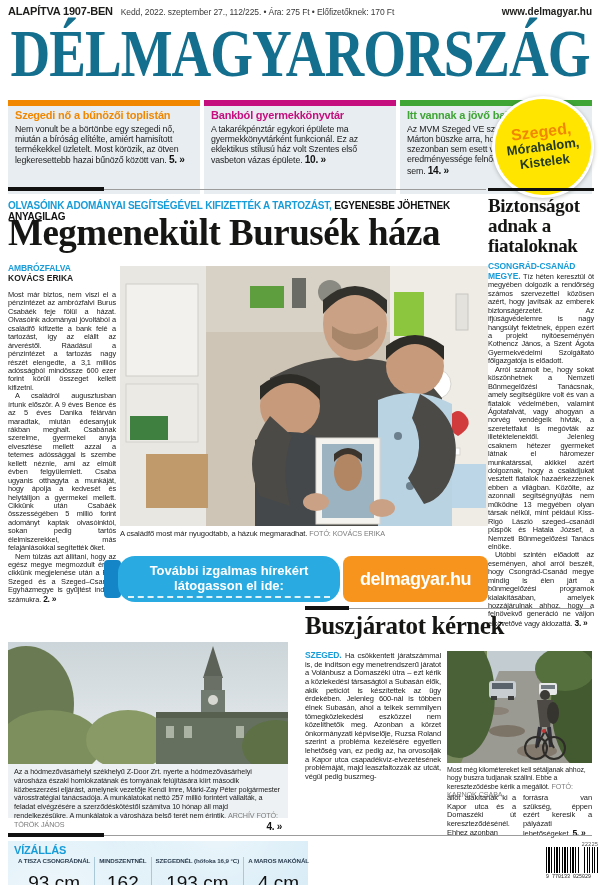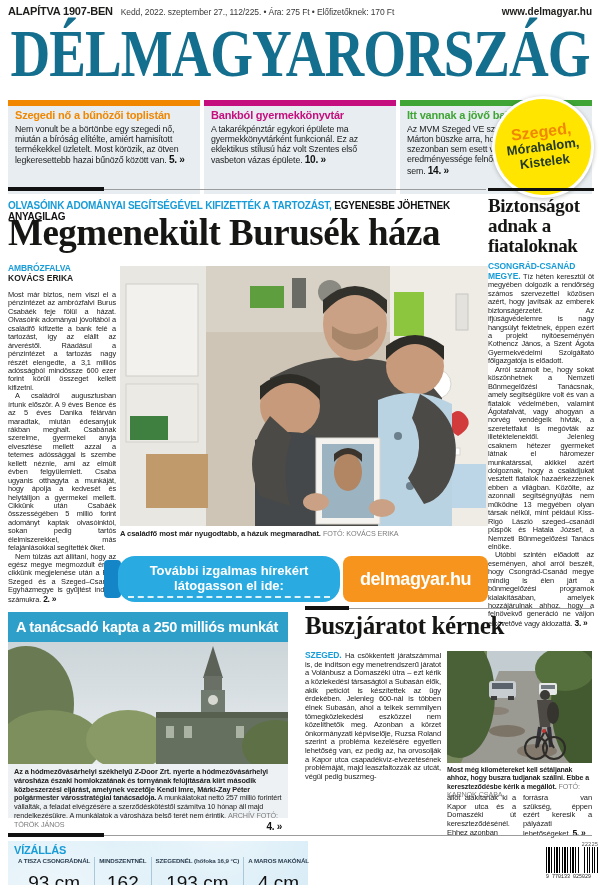--- a/index.html
+++ b/index.html
@@ -45,21 +45,21 @@
   .kicker .hl{color:#189cd8;margin-top:32px;} .kicker .rest{color:#111;}
   .headline-main{top:211px;left:8px;width:480px;font-family:"Liberation Serif",serif;
     font-weight:600;font-size:37px;letter-spacing:-0.5px;color:#161614;}
   .colL{top:263px;left:8px;width:108px;}
   .loc{color:#189cd8;font-weight:bold;font-size:8.5px;letter-spacing:-0.1px;}
   .byline{font-weight:bold;font-size:8.5px;margin-bottom:8px;}
   .body-copy p{margin:0;font-size:7.4px;line-height:1.14;text-align:justify;letter-spacing:-0.1px;color:#222;}
   .body-copy p + p{text-indent:7px;}
   .photo-main{top:266px;left:120px;width:368px;height:260px;}
   .caption{font-size:7.6px;line-height:1.2;color:#222;letter-spacing:-0.1px;}
-  .caption b{font-weight:bold;}
+  .caption b{font-weight:normal;}
   .credit{color:#7b7b7b;font-size:7.2px;}
   .cap-main{top:529px;left:120px;width:368px;}
 
   
   .promo-tab{top:560px;left:104px;width:17px;height:38px;background:#1486c8;border-radius:4px;}
   .promo-blue{top:556px;left:118px;width:222px;height:46px;background:#29abe2;border-radius:17px;
     display:flex;flex-direction:column;justify-content:center;align-items:center;}
   .promo-blue .txt{color:#fff;font-weight:bold;font-size:13px;line-height:1.12;text-align:center;width:200px;}
   .promo-dash{position:absolute;left:10px;right:10px;bottom:4px;border-bottom:2px dashed rgba(255,255,255,.85);}
   .promo-orange{top:556px;left:343px;width:145px;height:46px;background:#f7941d;border-radius:8px;
@@ -242,21 +242,20 @@
 
   <div class="abs promo-orange">delmagyar.hu</div>
   <div class="abs colR colR-body body-copy">
     <p><span class="loc">CSONGRÁD-CSANÁD MEGYE.</span>
       <span>Tíz héten keresztül öt megyében dolgozik a rendőrség számos szervezettel közösen azért, hogy javítsák az emberek biztonságérzetét. Az ifjúságvédelemre is nagy hangsúlyt fektetnek, éppen ezért a projekt nyitóeseményén Kothencz János, a Szent Ágota Gyermekvédelmi Szolgáltató főigazgatója is előadott.</span></p>
     <p>Arról számolt be, hogy sokat köszönhetnek a Nemzeti Bűnmegelőzési Tanácsnak, amely segítségükre volt és van a fiatalok védelmében, valamint Ágotafalvát, vagy ahogyan a norvég vendégeik hívták, a szeretetfalut is megóvták az illetéktelenektől. Jelenleg csaknem hétezer gyermeket látnak el háromezer munkatárssal, akikkel azért dolgoznak, hogy a családjukat vesztett fiatalok hazaérkezzenek ebben a világban. Közölte, az azonnali segítségnyújtás nem működne 13 megyében olyan társak nélkül, mint például Kiss-Rigó László szeged–csanádi püspök és Hatala József, a Nemzeti Bűnmegelőzési Tanács elnöke.</p>
     <p><span>Utóbbi szintén előadott az eseményen, ahol arról beszélt, hogy Csongrád-Csanád megye mindig is élen járt a bűnmegelőzési programok kialakításában, amelyek hozzájárulnak ahhoz, hogy a felnövekvő generáció ne váljon elkövetővé vagy áldozattá.</span>
       <span class="jump">3. »</span></p>
   </div>
 
-  <div class="abs bl-bar">A tanácsadó kapta a 250 milliós munkát</div>
   <div class="abs bl-photo">
     <svg width="280" height="122" viewBox="0 0 280 122">
       <defs>
         <linearGradient id="sky1" x1="0" y1="0" x2="0" y2="1">
           <stop offset="0" stop-color="#ccd5d9"></stop>
             <stop offset="1" stop-color="#e9edef"></stop>
         </linearGradient>
       </defs>
       <rect width="280" height="122" fill="url(#sky1)"></rect>
       <ellipse cx="18" cy="62" rx="48" ry="58" fill="#6a7a52"></ellipse>

